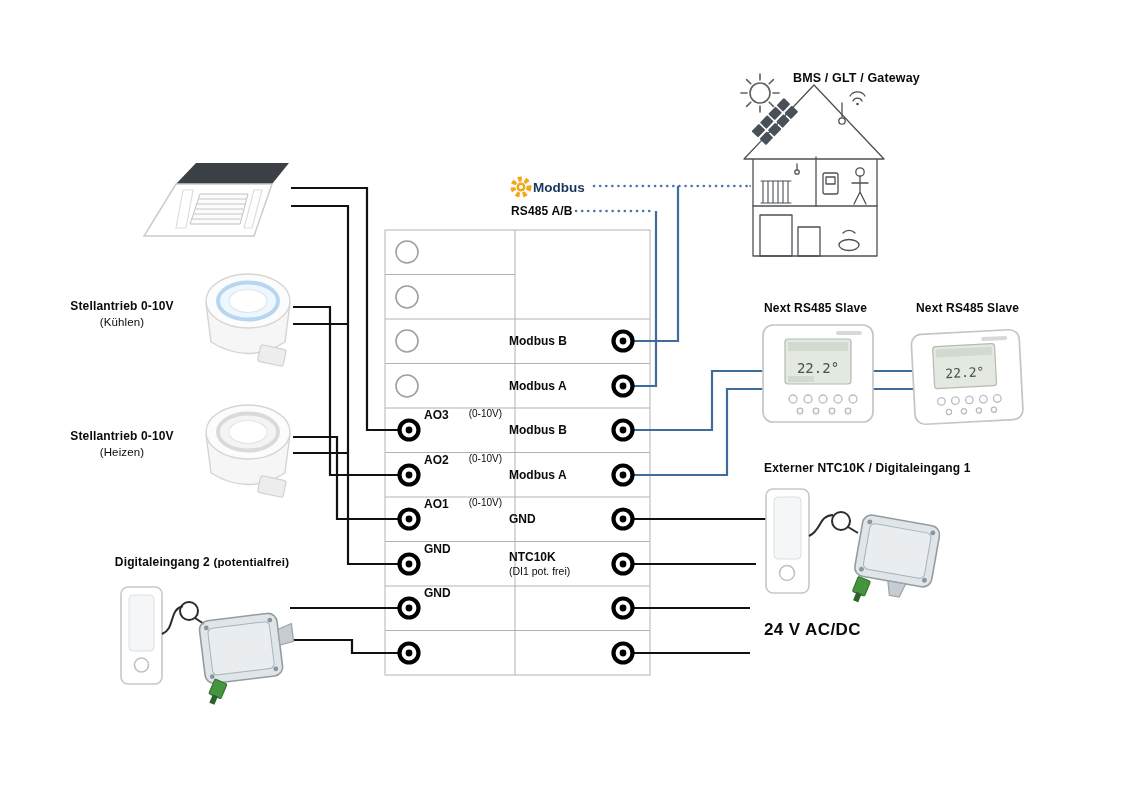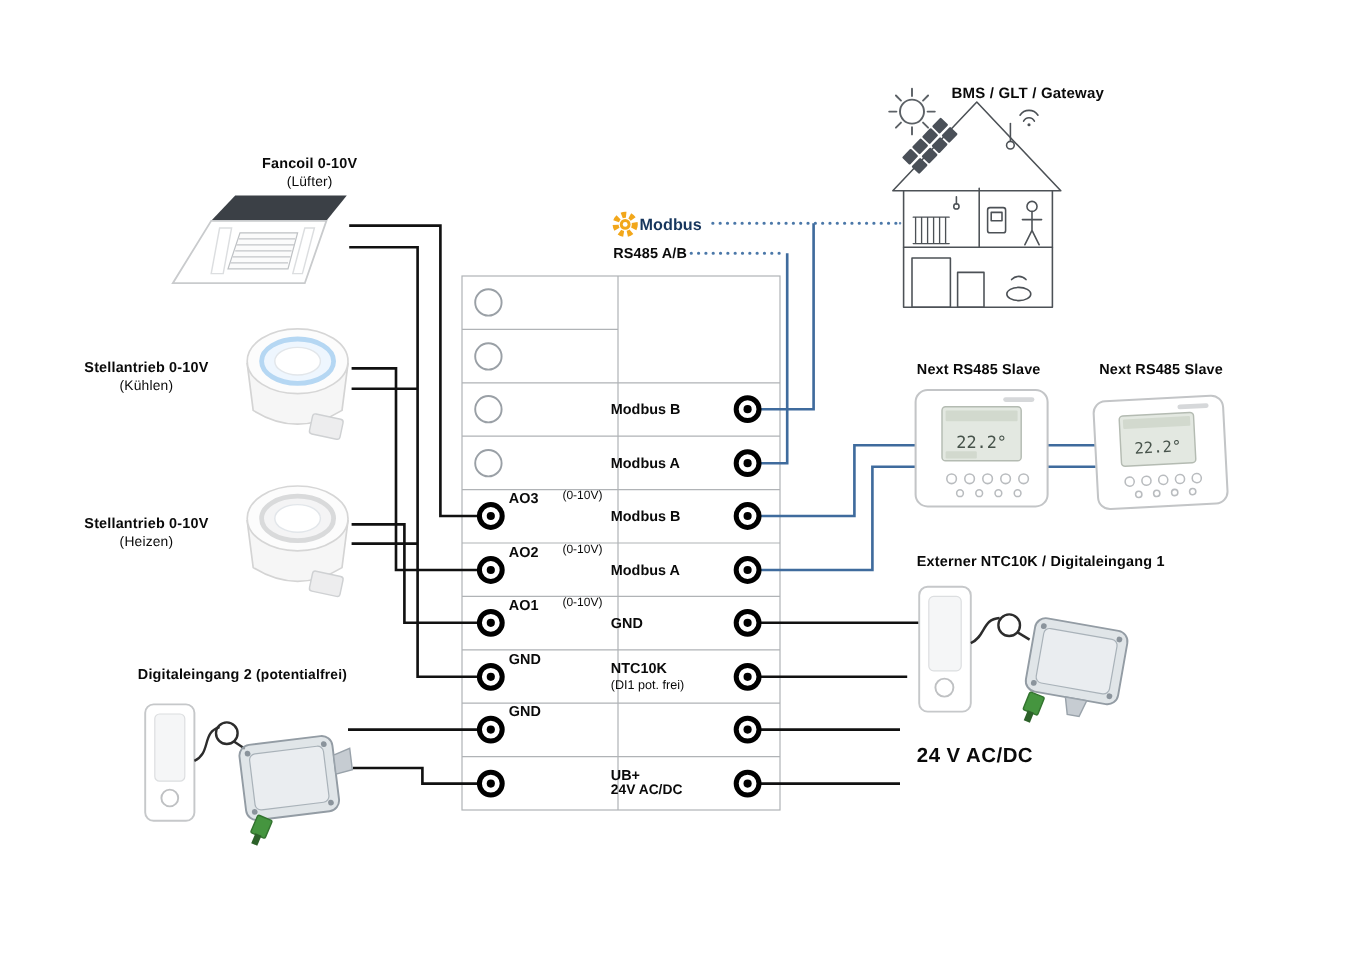--- a/index.html
+++ b/index.html
@@ -240,24 +240,20 @@
     </g>
 
     <g>
       <circle cx="521" cy="187" r="8" fill="none" stroke="#f2a71b" stroke-width="5" stroke-dasharray="3.8 3.1"></circle>
       <circle cx="521" cy="187" r="4.5" fill="#f2a71b"></circle>
       <circle cx="521" cy="187" r="2" fill="#ffffff"></circle>
       <text x="533" y="192" font-size="13.5" font-weight="bold" fill="#17365d" font-family="Liberation Sans, sans-serif">Modbus</text>
     </g>
   </svg>
 
-  <div class="lbl center" style="left:188px;top:129px;width:140px">
-    <span>Fancoil 0-10V</span>
-    <span class="sub">(Lüfter)</span>
-  </div>
 
   <div class="lbl center" style="left:52px;top:299px;width:140px">
     <span>Stellantrieb 0-10V</span>
     <span class="sub">(Kühlen)</span>
   </div>
 
   <div class="lbl center" style="left:52px;top:429px;width:140px">
     <span>Stellantrieb 0-10V</span>
     <span class="sub">(Heizen)</span>
   </div>
@@ -309,18 +305,14 @@
   <div class="trow-r" style="top:452.5px">
     <div class="r1">Modbus A</div>
   </div>
   <div class="trow-r" style="top:497px">
     <div class="r1">GND</div>
   </div>
   <div class="trow-r" style="top:541.5px">
     <div class="r1">NTC10K</div>
     <div class="r2 small">(DI1 pot. frei)</div>
   </div>
-  <div class="trow-r" style="top:630.5px">
-    <div class="r1">UB+</div>
-    <div class="r2">24V AC/DC</div>
-  </div>
 
 </div>
 
 </body></html>

